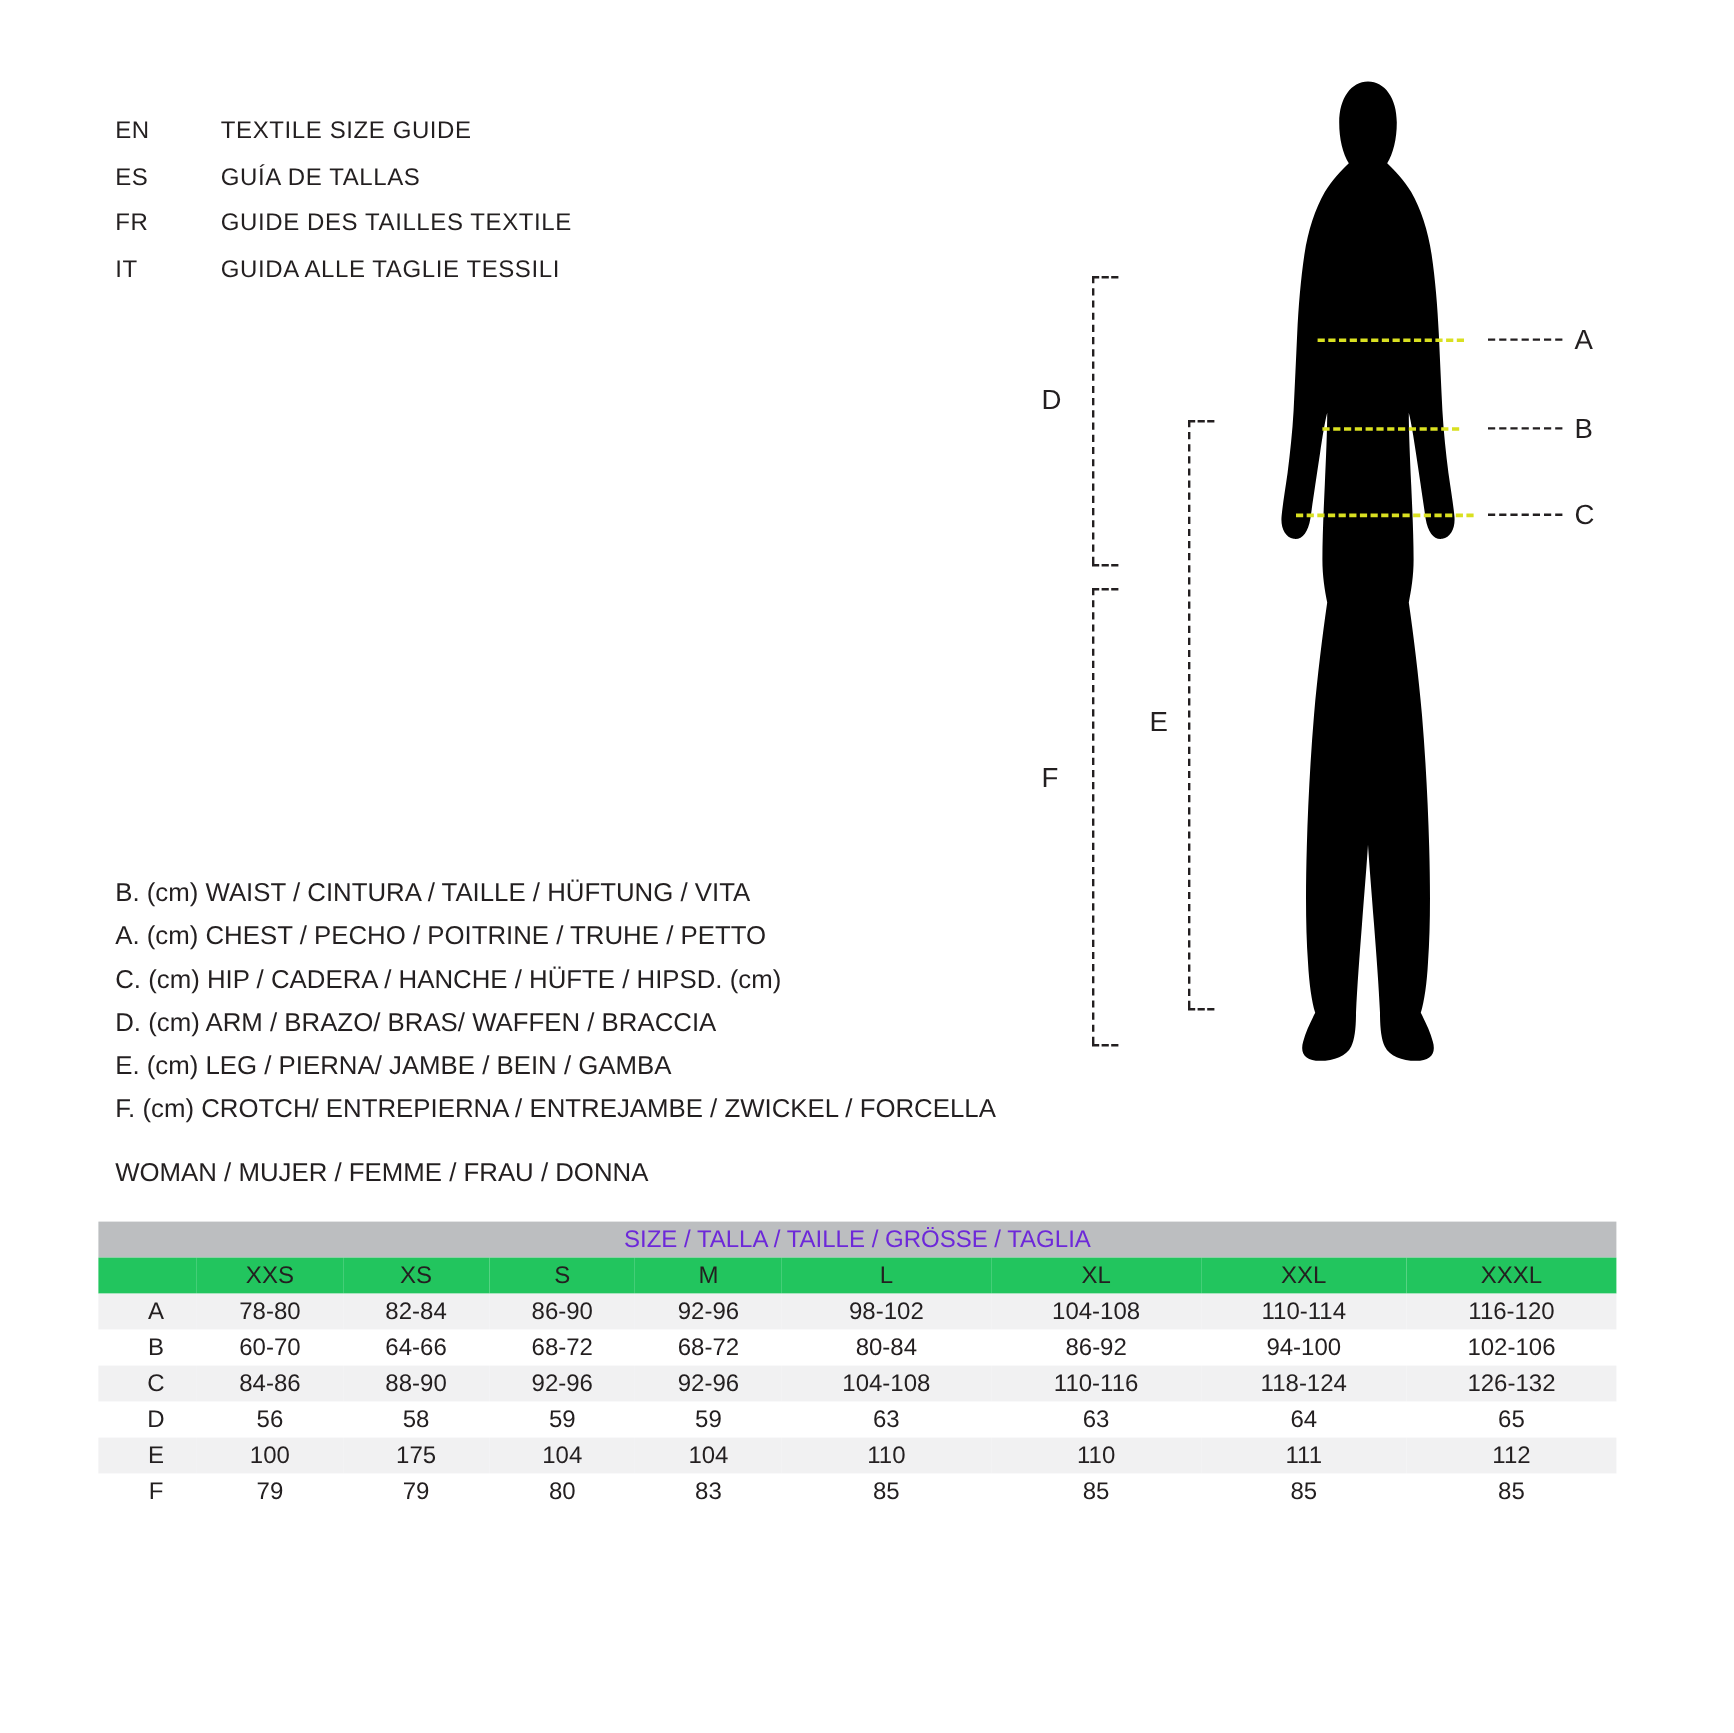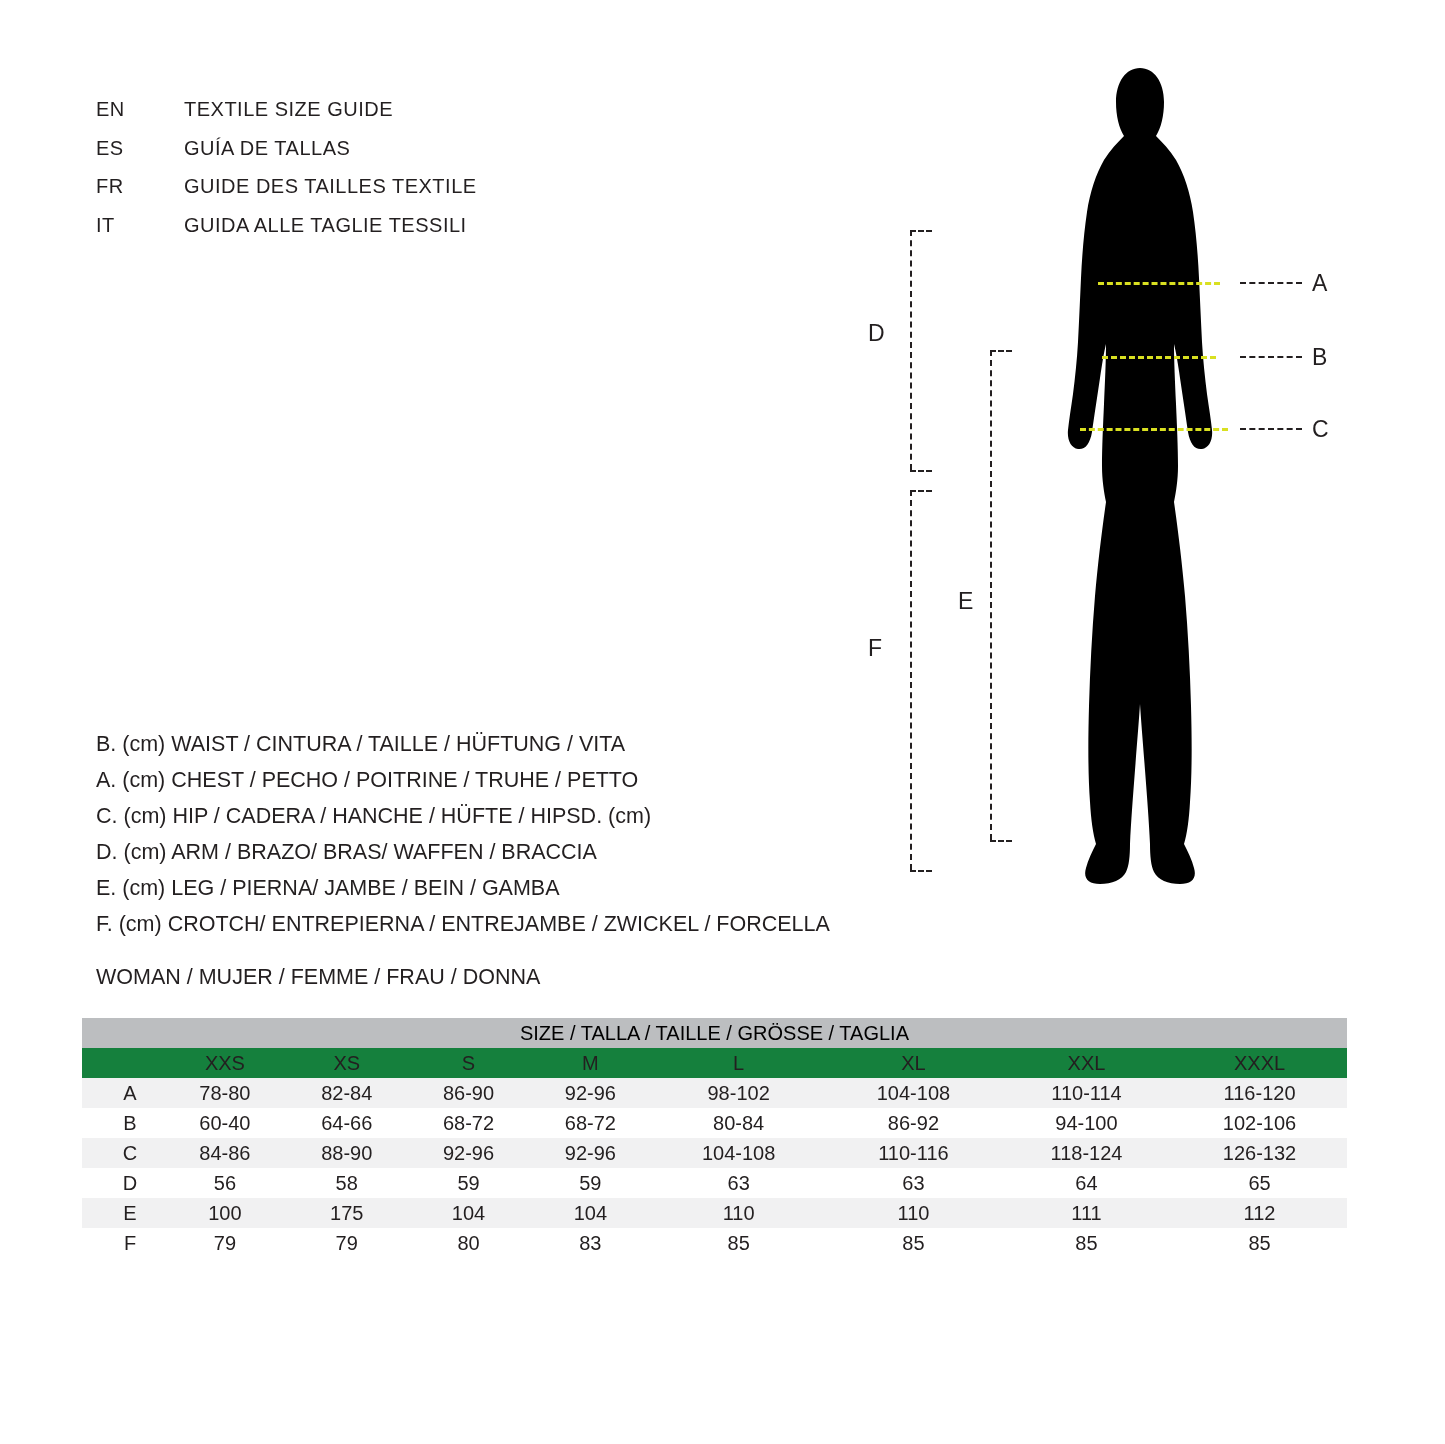--- a/index.html
+++ b/index.html
@@ -68,31 +68,31 @@
     font-weight: normal;
     text-align: center;
     height: 30px;
   }
   .hdr-bar td {
     background: #bcbec0;
     text-align: left;
     padding-left: 14px;
     height: 33px;
     font-size: 20px;
-    color: #000000;
+    color: #6d28d9;
     margin-left: 21px;
   }
   .col-label {
     width: 82px;
     text-align: left;
     padding-left: 14px !important;
   }
   .row-light td { background: #ffffff; }
   .row-shade td { background: #f1f1f2; }
-  .size-head td { background: #15803d; height: 34px; }
+  .size-head td { background: #22c55e; height: 34px; }
 
   
   #figure-area {
     position: absolute;
     left: 830px;
     top: 60px;
     width: 560px;
     height: 830px;
   }
   #silhouette { position: absolute; left: 200px; top: 0; }
@@ -265,21 +265,21 @@
       <td>86-90</td>
       <td>92-96</td>
       <td>98-102</td>
       <td>104-108</td>
       <td>110-114</td>
       <td>116-120</td>
     </tr>
 
     <tr class="row-light">
       <td class="col-label">B</td>
-      <td>60-40</td>
+      <td>60-70</td>
       <td>64-66</td>
       <td>68-72</td>
       <td>68-72</td>
       <td>80-84</td>
       <td>86-92</td>
       <td>94-100</td>
       <td>102-106</td>
     </tr>
 
     <tr class="row-shade">

